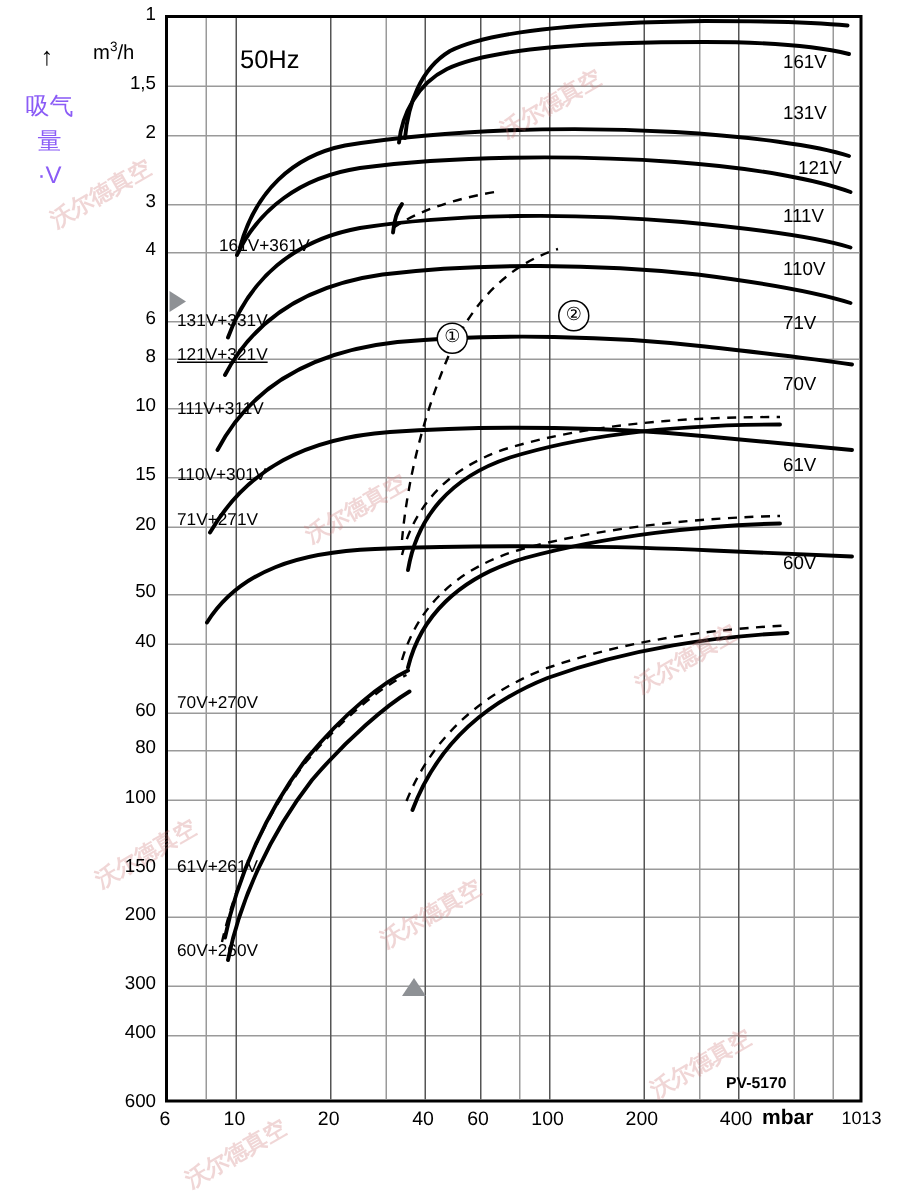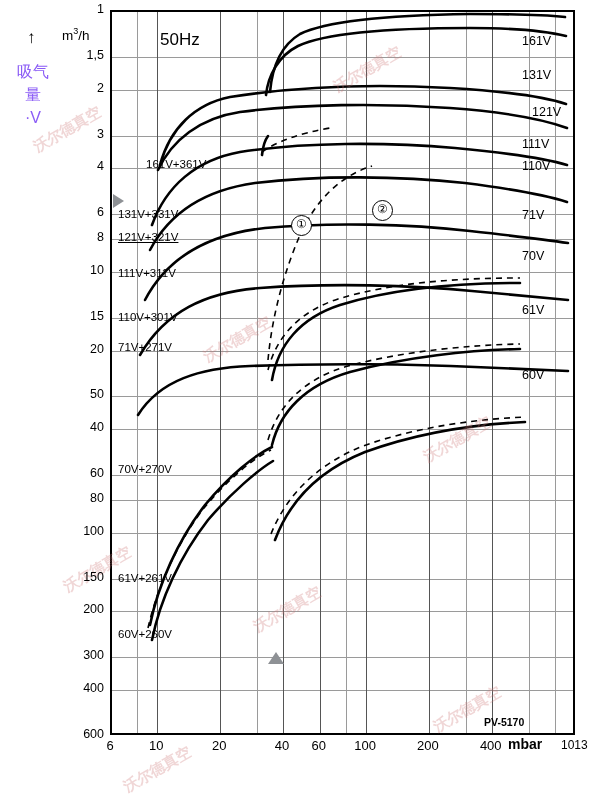--- a/index.html
+++ b/index.html
@@ -216,18 +216,18 @@
     <div class="left-label" style="left: 118px; top: 267px;">111V+311V</div>
     <div class="left-label" style="left: 118px; top: 311px;">110V+301V</div>
     <div class="left-label" style="left: 118px; top: 341px;">71V+271V</div>
     <div class="left-label" style="left: 118px; top: 463px;">70V+270V</div>
     <div class="left-label" style="left: 118px; top: 572px;">61V+261V</div>
     <div class="left-label" style="left: 118px; top: 628px;">60V+260V</div>
     <div class="right-label" style="left: 522px; top: 34px;">161V</div>
     <div class="right-label" style="left: 522px; top: 68px;">131V</div>
     <div class="right-label" style="left: 532px; top: 105px;">121V</div>
     <div class="right-label" style="left: 522px; top: 137px;">111V</div>
-    <div class="right-label" style="left: 522px; top: 159px;">110V</div>
+    <div class="right-label" style="left: 522px; top: 172px;">110V</div>
     <div class="right-label" style="left: 522px; top: 208px;">71V</div>
     <div class="right-label" style="left: 522px; top: 249px;">70V</div>
     <div class="right-label" style="left: 522px; top: 303px;">61V</div>
     <div class="right-label" style="left: 522px; top: 368px;">60V</div>
   </div>
 
 </body></html>

